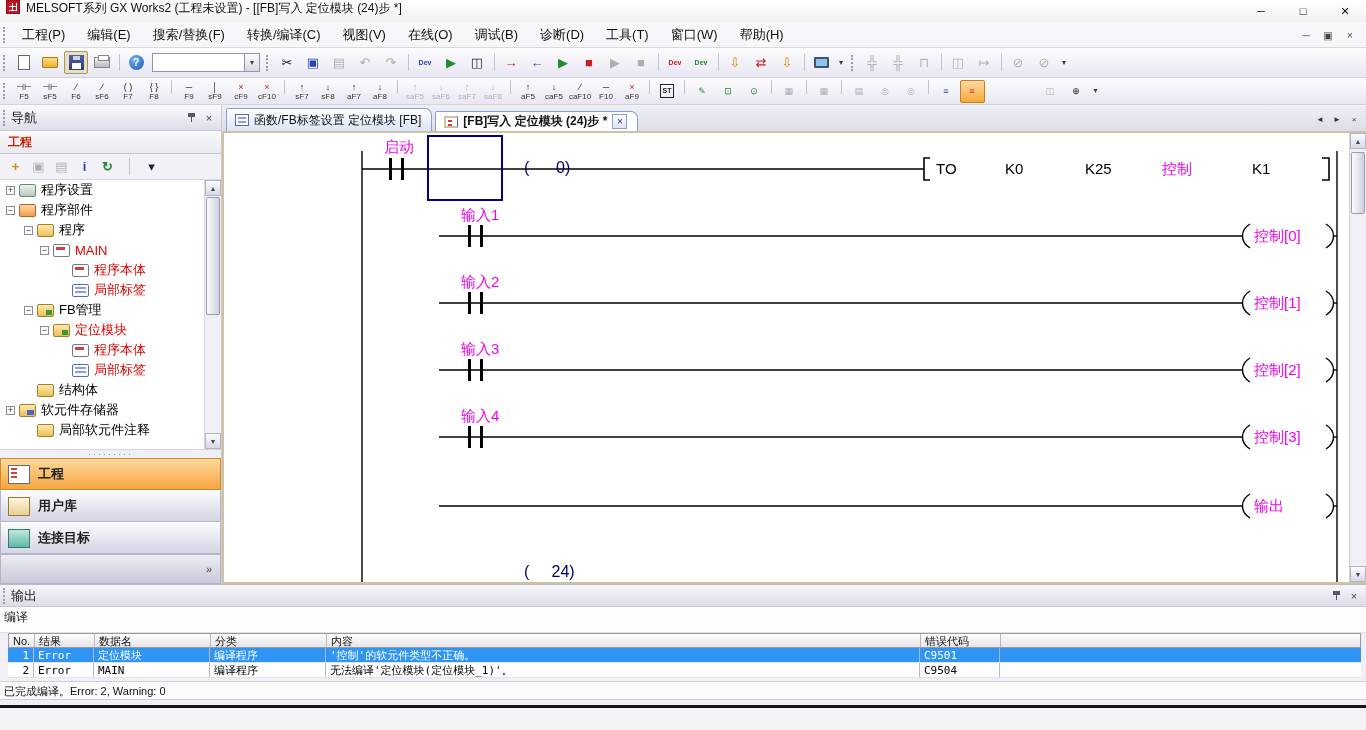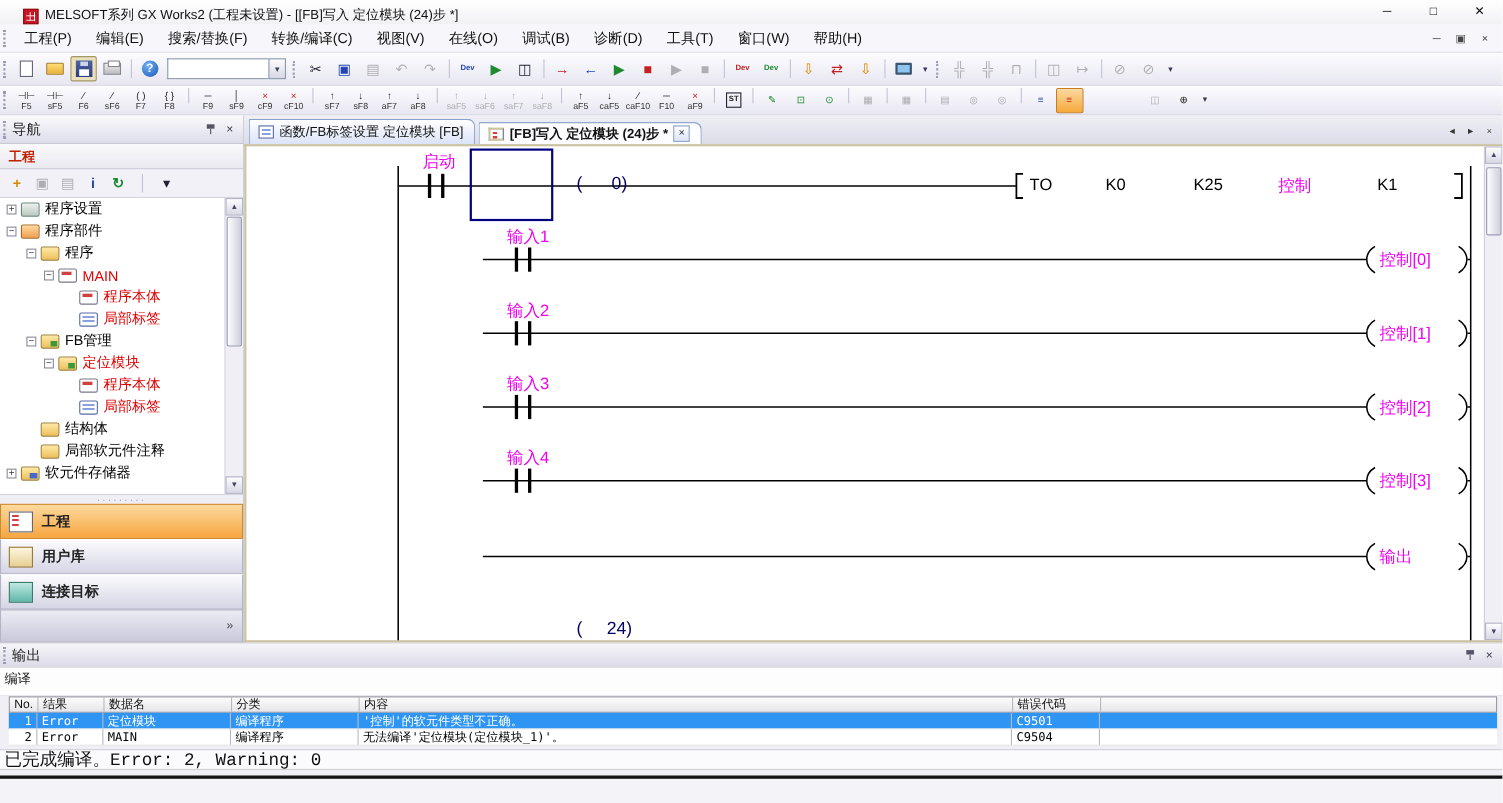--- a/index.html
+++ b/index.html
@@ -1,21 +1,21 @@
 <!DOCTYPE html>
 <html><head>
 <meta charset="utf-8">
 <style>
   *{box-sizing:border-box;margin:0;padding:0}
   html,body{width:1366px;height:730px;overflow:hidden}
   body{font-family:"Liberation Sans",sans-serif;font-size:12px;background:#fff;position:relative}
   .app{width:1366px;height:730px;display:flex;flex-direction:column;background:#f4f3f8}
 
   
-  .titlebar{height:22px;display:flex;align-items:flex-end;background:linear-gradient(#ffffff,#f1f1f4);padding-left:21px;flex:none}
+  .titlebar{height:22px;display:flex;align-items:flex-start;background:linear-gradient(#ffffff,#f1f1f4);padding-left:6px;flex:none}
   .applogo{width:14px;height:14px;flex:none;background:#c81422;border:1px solid #8d0f18;position:relative;margin-right:6px}
   .applogo::after{content:"";position:absolute;inset:2px;background:
     linear-gradient(#fff 0 1px,transparent 1px) 0 3px/100% 4px repeat-y,linear-gradient(90deg,#fff 0 1px,transparent 1px) 3px 0/4px 100% repeat-x}
   .titletext{font-size:12px;color:#111;white-space:nowrap}
   .wbtns{margin-left:auto;display:flex}
   .wbtn{width:42px;text-align:center;font-size:11px;color:#111;line-height:22px}
 
   
   .menubar{height:26px;background:#f7f6fb;border-bottom:1px solid #d9d9e2;display:flex;align-items:center;flex:none}
   .grip{width:5px;height:16px;margin:0 3px;border-left:2px dotted #9a9ab6;flex:none}
@@ -133,21 +133,21 @@
   .output{flex:none;height:121px;display:flex;flex-direction:column;background:#f0eff5;border-top:1px solid #b9b9c6}
   .out-title{height:22px;background:linear-gradient(#f6f6f9,#dcdbe8);border-bottom:1px solid #c9c9d4;display:flex;align-items:center}
   .out-title .lbl{flex:1;font-size:13px;color:#222}
   .compile-strip{height:26px;background:#fdfdfd;border-bottom:1px solid #e0e0e6;display:flex;align-items:flex-start;padding:2px 0 0 4px;font-size:12px;color:#222}
   .otable{margin-left:8px;width:1353px;font-family:"DejaVu Sans Mono",monospace;font-size:11px}
   .orow{display:flex;height:15px;line-height:15px;background:#fff;border-bottom:1px solid #e4e4e8}
   .orow.head{background:linear-gradient(#fcfcfc,#e6e6e9);border:1px solid #9a9aa4;border-bottom:1px solid #9a9aa4;font-family:"Liberation Sans",sans-serif;font-size:11px;color:#111}
   .orow.sel{background:#2e95f5;color:#fff}
   .oc{padding:0 4px;border-right:1px solid #b8b8c2;overflow:hidden;white-space:nowrap;flex:none}
   .oc0{width:26px;text-align:right}.oc1{width:60px}.oc2{width:116px}.oc3{width:116px}.oc4{width:594px}.oc5{width:80px}.oc6{flex:1;border-right:none}
-  .out-status{margin-top:3px;height:19px;background:#fbfbfd;border-top:1px solid #d0d0da;border-bottom:1px solid #d0d0da;font-family:Liberation Mono, monospace;font-size:16px;line-height:18px;padding-left:4px;color:#111}
+  .out-status{margin-top:3px;height:19px;background:#fbfbfd;border-top:1px solid #d0d0da;border-bottom:1px solid #d0d0da;font-family:Liberation Sans, sans-serif;font-size:11px;line-height:18px;padding-left:4px;color:#111}
 
   
   .statusbar{flex:none;height:22px;background:#f0f0f3;border-top:1px solid #d4d4dc;display:flex;align-items:stretch;font-size:12px;color:#222}
   .sseg{border-left:1px solid #cfcfd8;display:flex;align-items:center;padding-left:8px;white-space:nowrap;flex:none}
   .sseg.first{border-left:none}
   .sseg.gray{color:#a2a2aa}
   .sgrip{width:16px;border-left:1px solid #cfcfd8;background:
      radial-gradient(circle at 12px 16px,#9a9aa8 1px,transparent 1.5px),
      radial-gradient(circle at 8px 16px,#9a9aa8 1px,transparent 1.5px),
      radial-gradient(circle at 12px 12px,#9a9aa8 1px,transparent 1.5px)}
@@ -603,28 +603,28 @@
             <span class="red">程序本体</span>
           </div>
         <div class="trow" style="padding-left:72px">
             <span class="ti table"></span>
             <span class="red">局部标签</span>
           </div>
         <div class="trow" style="padding-left:37px">
             <span class="ti"></span>
             <span>结构体</span>
           </div>
-        <div class="trow" style="padding-left:37px">
-            <span class="ti"></span>
-            <span>局部软元件注释</span>
-          </div>
         <div class="trow" style="padding-left:6px">
             <span class="exp plus"></span>
             <span class="ti mem"></span>
             <span>软元件存储器</span>
+          </div>
+        <div class="trow" style="padding-left:37px">
+            <span class="ti"></span>
+            <span>局部软元件注释</span>
           </div>
         <div class="tree-scroll">
           <div class="sb-btn">▲</div>
           <div class="tree-thumb"></div>
           <div class="sb-btn bottom">▼</div>
         </div>
       </div>
       <div class="nav-grip">·········</div>
       <div class="nbtn active">
           <span class="nbi proj"></span>

